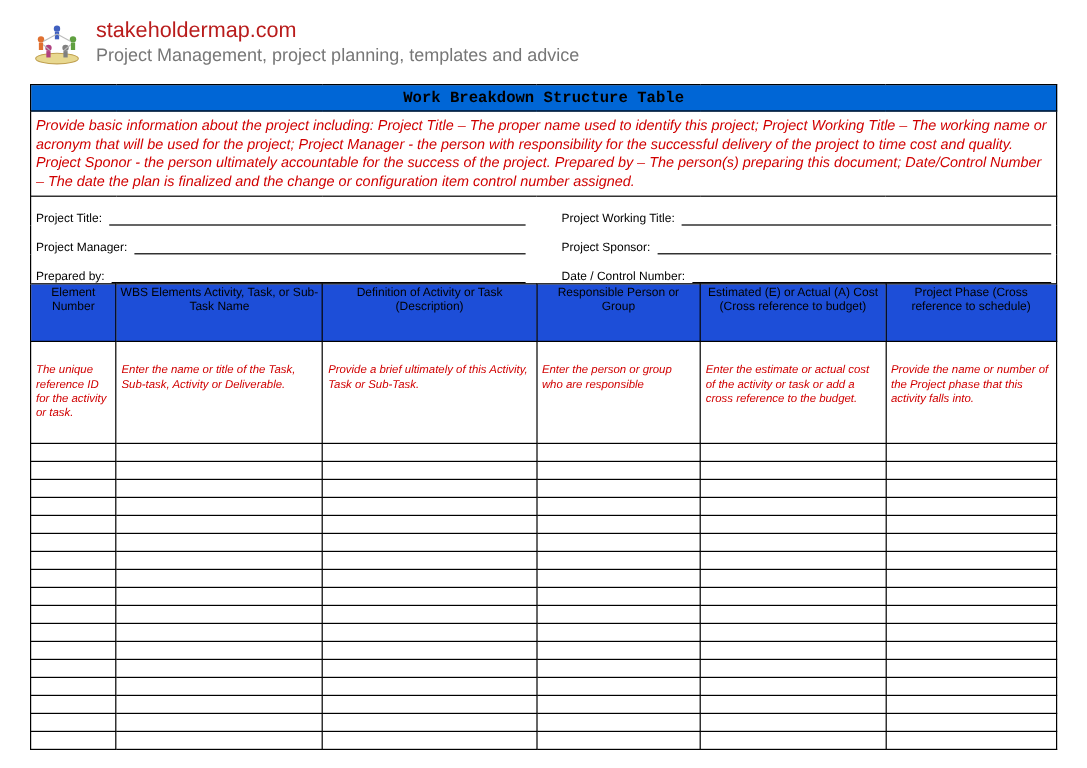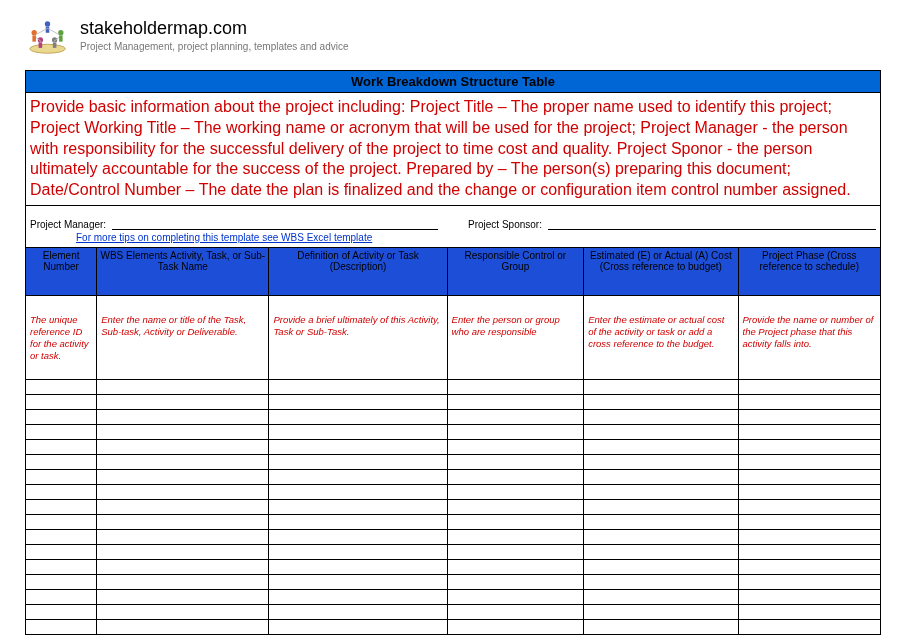--- a/index.html
+++ b/index.html
@@ -17,49 +17,51 @@
     align-items: center;
     gap: 10px;
     margin-bottom: 15px;
   }
   .logo {
     width: 45px;
     height: 40px;
   }
   .brand-title {
     font-size: 18px;
-    color: #000000;
+    color: #b91c1c;
     font-weight: normal;
     margin: 0 0 2px 0;
   }
   .brand-sub {
-    font-size: 10px;
+    font-size: 15px;
     color: #777;
   }
   .main-table {
     width: 100%;
     border-collapse: collapse;
   }
   .main-table td, .main-table th {
     border: 1px solid #000;
     padding: 2px 4px;
     vertical-align: top;
     font-size: 10px;
   }
   .title-row td {
     background: #0066d6;
     color: #000;
     text-align: center;
     font-weight: bold;
     font-size: 13px;
     padding: 3px;
+    font-family: Liberation Mono, monospace;
   }
   .instruct td {
     color: #d00000;
-    font-size: 16px;
+    font-style: italic;
+    font-size: 12px;
     line-height: 1.3;
     padding: 4px;
   }
   .form-row td {
     border-left: 1px solid #000;
     border-right: 1px solid #000;
     border-top: none;
     border-bottom: none;
     padding: 6px 4px 0 4px;
   }
@@ -142,49 +144,72 @@
 
 <table class="main-table">
   <tbody>
       <tr class="title-row">
         <td colspan="6">Work Breakdown Structure Table</td>
       </tr>
   <tr class="instruct">
         <td colspan="6">Provide basic information about the project including: Project Title – The proper name used to identify this project; Project Working Title – The working name or acronym that will be used for the project;  Project Manager - the person with responsibility for the successful delivery of the project to time cost and quality. Project Sponor - the person ultimately accountable for the success of the project. Prepared by – The person(s) preparing this document; Date/Control Number – The date the plan is finalized and the change or configuration item control number assigned.</td>
       </tr>
 
+  <tr class="form-row">
+        <td colspan="6" style="padding-top:10px;">
+    <div class="form-pair">
+      <div class="form-field" style="flex:1">
+        <span class="label">Project Title:</span>
+        <span class="underline"></span>
+      </div>
+      <div class="form-field" style="flex:1">
+        <span class="label">Project Working Title:</span>
+        <span class="underline"></span>
+      </div>
+    </div>
+  </td>
+      </tr>
 
   <tr class="form-row">
         <td colspan="6" style="padding-top:10px;margin-left:44px;">
     <div class="form-pair">
       <div class="form-field" style="flex:1">
         <span class="label">Project Manager:</span>
         <span class="underline"></span>
       </div>
       <div class="form-field" style="flex:1">
         <span class="label">Project Sponsor:</span>
         <span class="underline"></span>
       </div>
     </div>
   </td>
       </tr>
 
-
-  <tr class="link-row">
-        <td colspan="6">
-    <a href="#">For more tips on completing this template see WBS Excel template</a>
+  <tr class="form-row">
+        <td colspan="6" style="padding-top:10px;">
+    <div class="form-pair">
+      <div class="form-field" style="flex:1">
+        <span class="label">Prepared by:</span>
+        <span class="underline"></span>
+      </div>
+      <div class="form-field" style="flex:1">
+        <span class="label">Date / Control Number:</span>
+        <span class="underline"></span>
+      </div>
+    </div>
   </td>
       </tr>
+
 
   <tr class="col-head">
     <th class="w1">Element Number</th>
     <th class="w2">WBS Elements
 Activity, Task, or Sub-Task Name</th>
     <th class="w3">Definition of Activity or Task (Description)</th>
-    <th class="w4">Responsible Control or Group</th>
+    <th class="w4">Responsible Person or Group</th>
     <th class="w5">Estimated (E) or Actual (A) Cost (Cross reference to budget)</th>
     <th class="w6">Project Phase (Cross reference to schedule)</th>
   </tr>
 
   <tr class="hint">
     <td>The unique reference ID for the activity or task.</td>
     <td>Enter the name or title of the Task, Sub-task, Activity or Deliverable.</td>
     <td>Provide a brief ultimately of this Activity, Task or Sub-Task.</td>
     <td>Enter the person or group who are responsible</td>
     <td>Enter the estimate or actual cost of the activity or task or add a cross reference to the budget.</td>

